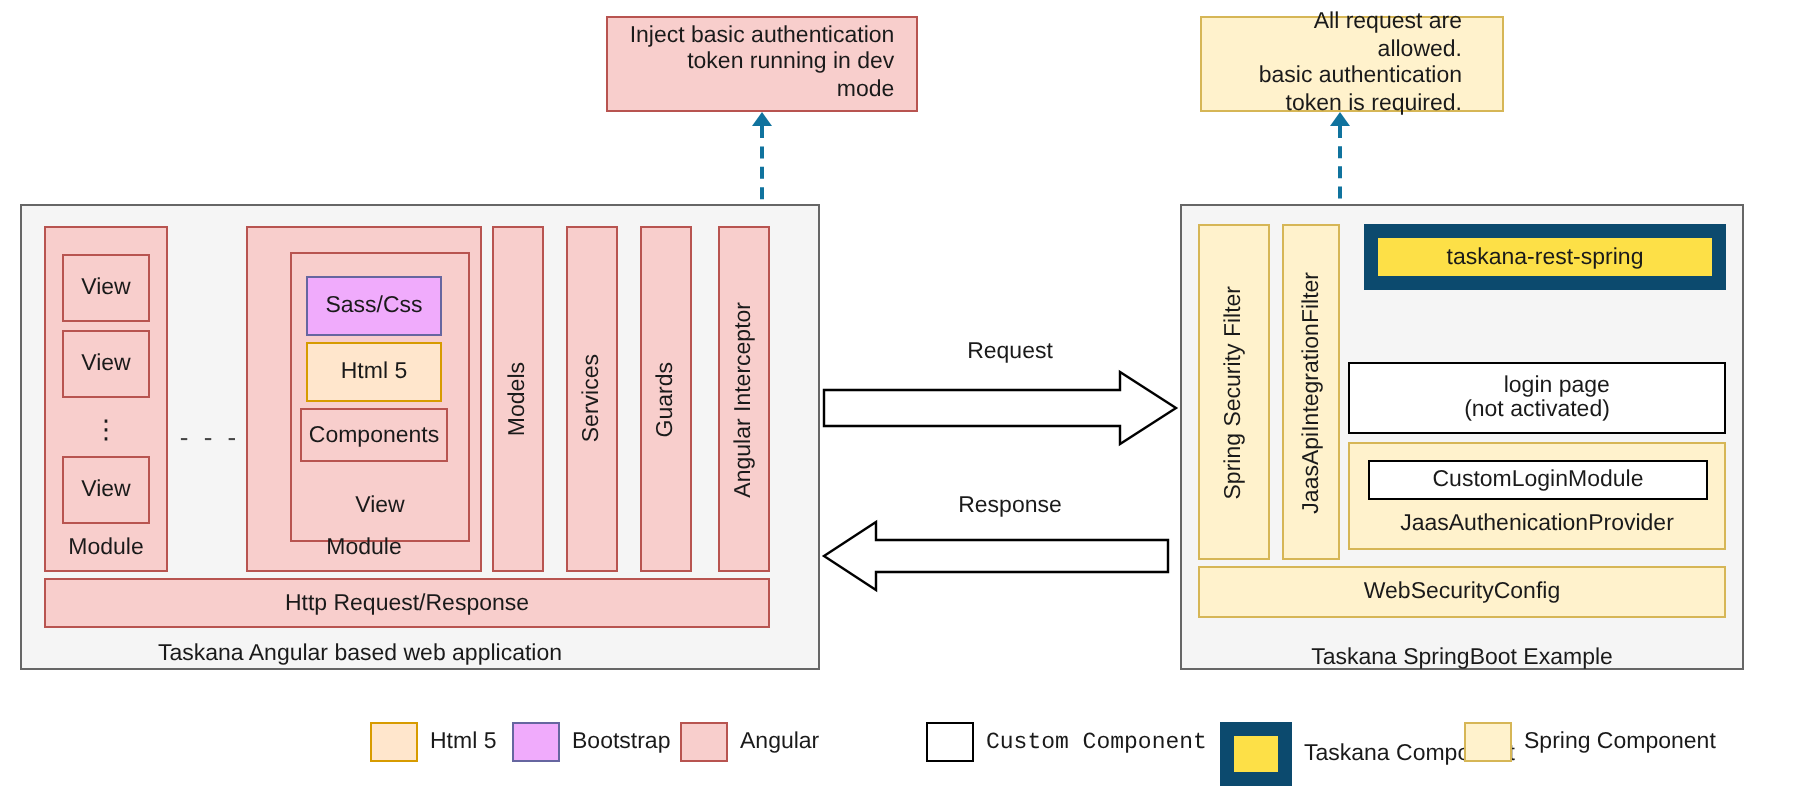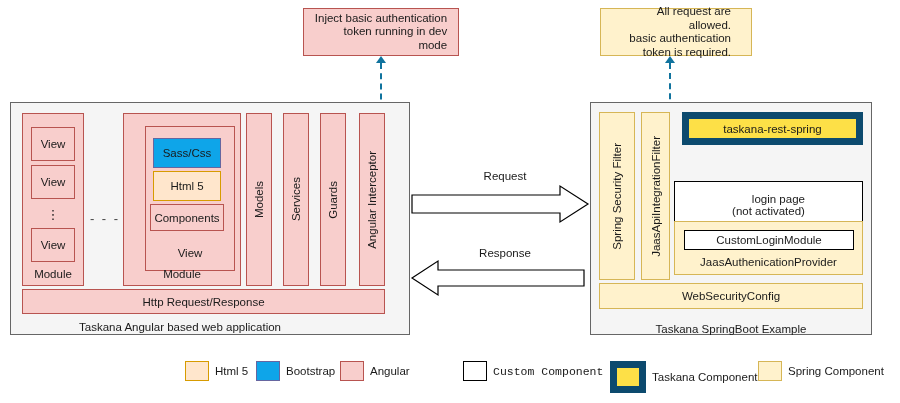--- a/index.html
+++ b/index.html
@@ -7,21 +7,21 @@
     width:900px;height:403px;position:relative;overflow:hidden;
     font-family:"Liberation Sans","DejaVu Sans",sans-serif;
     color:#1a1a1a;
   }
   .abs{position:absolute;box-sizing:border-box;}
   .ctr{display:flex;align-items:center;justify-content:center;text-align:right;}
 
   
   .angular{background:#f8cecc;border:1px solid #b85450;}
   .html5{background:#ffe6cc;border:1px solid #d79b00;}
-  .bootstrap{background:#0ea5e9;border:1px solid #6666a0;}
+  .bootstrap{background:#f0abfc;border:1px solid #6666a0;}
   .spring{background:#fff2cc;border:1px solid #d6b656;}
   .taskana{background:#fde047;border:7px solid #0c4a6e;}
   .custom{background:#ffffff;border:1px solid #000000;}
   .panel{background:#f5f5f5;border:1px solid #666666;}
 
   .vert{writing-mode:vertical-rl;transform:rotate(180deg);}
 
   .note{font-size:11.5px;line-height:13.5px;}
   .lbl{font-size:11.5px;}
 
@@ -120,21 +120,21 @@
 
 <div class="abs spring ctr lbl" style="left:599px;top:112px;width:36px;height:168px;">
   <span class="vert">Spring Security Filter</span>
 </div>
 <div class="abs spring ctr lbl" style="left:641px;top:112px;width:29px;height:168px;">
   <span class="vert">JaasApiIntegrationFilter</span>
 </div>
 
 <div class="abs taskana ctr lbl" style="left:682px;top:112px;width:181px;height:33px;">taskana-rest-spring</div>
 
-<div class="abs custom ctr lbl" style="left:674px;top:181px;width:189px;height:48px;">
+<div class="abs custom ctr lbl" style="left:674px;top:181px;width:189px;height:36px;">
   <span>
     <span>login page</span><br>
     <span>(not activated)</span>
   </span>
 </div>
 
 <div class="abs spring" style="left:674px;top:221px;width:189px;height:54px;"></div>
 <div class="abs custom ctr lbl" style="left:684px;top:230px;width:170px;height:20px;">CustomLoginModule</div>
 <div class="abs ctr lbl" style="left:674px;top:253px;width:189px;height:18px;">JaasAuthenicationProvider</div>
 
@@ -155,16 +155,16 @@
   <span class="legend-text">Angular</span>
 </div>
 <div class="abs legend-item" style="left:463px;top:361px;font-family:Liberation Mono, monospace;">
   <span class="legend-sw custom"></span>
   <span class="legend-text">Custom Component</span>
 </div>
 <div class="abs legend-item" style="left:610px;top:361px;">
   <span class="legend-sw taskana"></span>
   <span class="legend-text">Taskana Component</span>
 </div>
-<div class="abs legend-item" style="left:758px;top:361px;">
+<div class="abs legend-item" style="left:732px;top:361px;">
   <span class="legend-sw spring"></span>
   <span class="legend-text">Spring Component</span>
 </div>
 
 </body></html>

